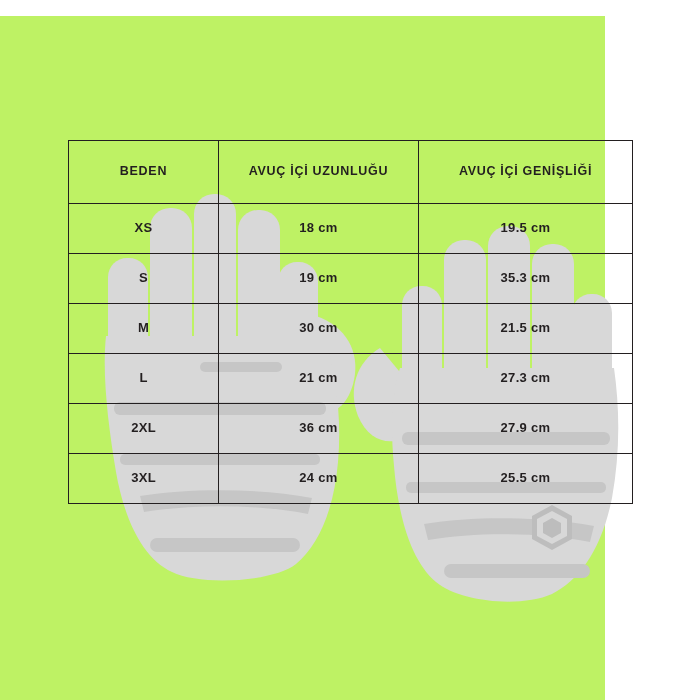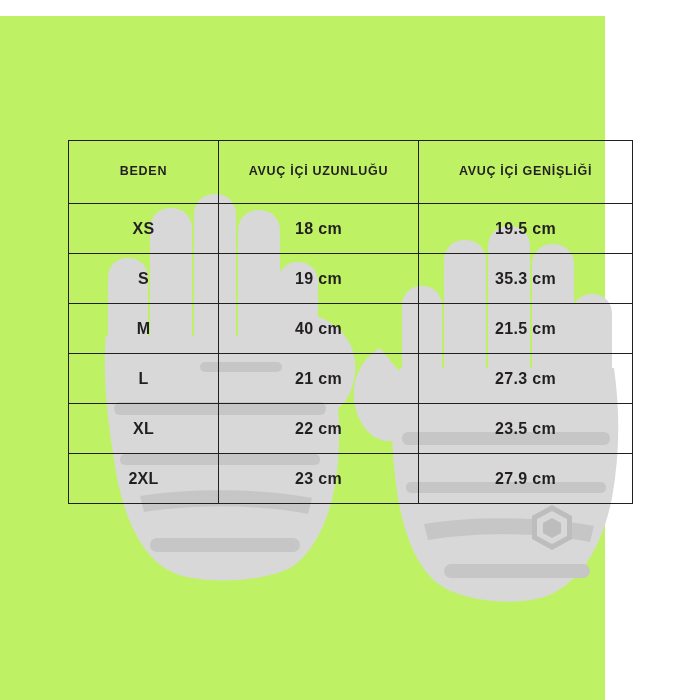--- a/index.html
+++ b/index.html
@@ -56,21 +56,21 @@
     background: transparent;
   }
   table.size-table thead th {
     height: 60px;
     font-size: 12.5px;
     font-weight: bold;
     letter-spacing: 0.7px;
   }
   table.size-table tbody td {
     height: 47px;
-    font-size: 16px;
+    font-size: 13px;
     font-weight: bold;
     letter-spacing: 0.3px;
   }
   col.c-size  { width: 150px; }
   col.c-width { width: 200px; }
   col.c-len   { width: 214px; }
 
   .cell-inner {
     display: block;
     line-height: 1.1;
@@ -168,56 +168,56 @@
             </td>
           <td>
               <span class="cell-inner">35.3 cm</span>
             </td>
         </tr>
         <tr>
           <td>
               <span class="cell-inner">M</span>
             </td>
           <td>
-              <span class="cell-inner">40 cm</span>
+              <span class="cell-inner">30 cm</span>
             </td>
           <td>
               <span class="cell-inner">21.5 cm</span>
             </td>
         </tr>
         <tr>
           <td>
               <span class="cell-inner">L</span>
             </td>
           <td>
               <span class="cell-inner">21 cm</span>
             </td>
           <td>
               <span class="cell-inner">27.3 cm</span>
             </td>
         </tr>
         <tr>
           <td>
-              <span class="cell-inner">XL</span>
-            </td>
-          <td>
-              <span class="cell-inner">22 cm</span>
-            </td>
-          <td>
-              <span class="cell-inner">23.5 cm</span>
-            </td>
-        </tr>
-        <tr>
-          <td>
               <span class="cell-inner">2XL</span>
             </td>
           <td>
-              <span class="cell-inner">23 cm</span>
+              <span class="cell-inner">36 cm</span>
             </td>
           <td>
               <span class="cell-inner">27.9 cm</span>
+            </td>
+        </tr>
+        <tr>
+          <td>
+              <span class="cell-inner">3XL</span>
+            </td>
+          <td>
+              <span class="cell-inner">24 cm</span>
+            </td>
+          <td>
+              <span class="cell-inner">25.5 cm</span>
             </td>
         </tr>
       </tbody>
     </table>
   </div>
 
 </div>
 
 </body></html>

